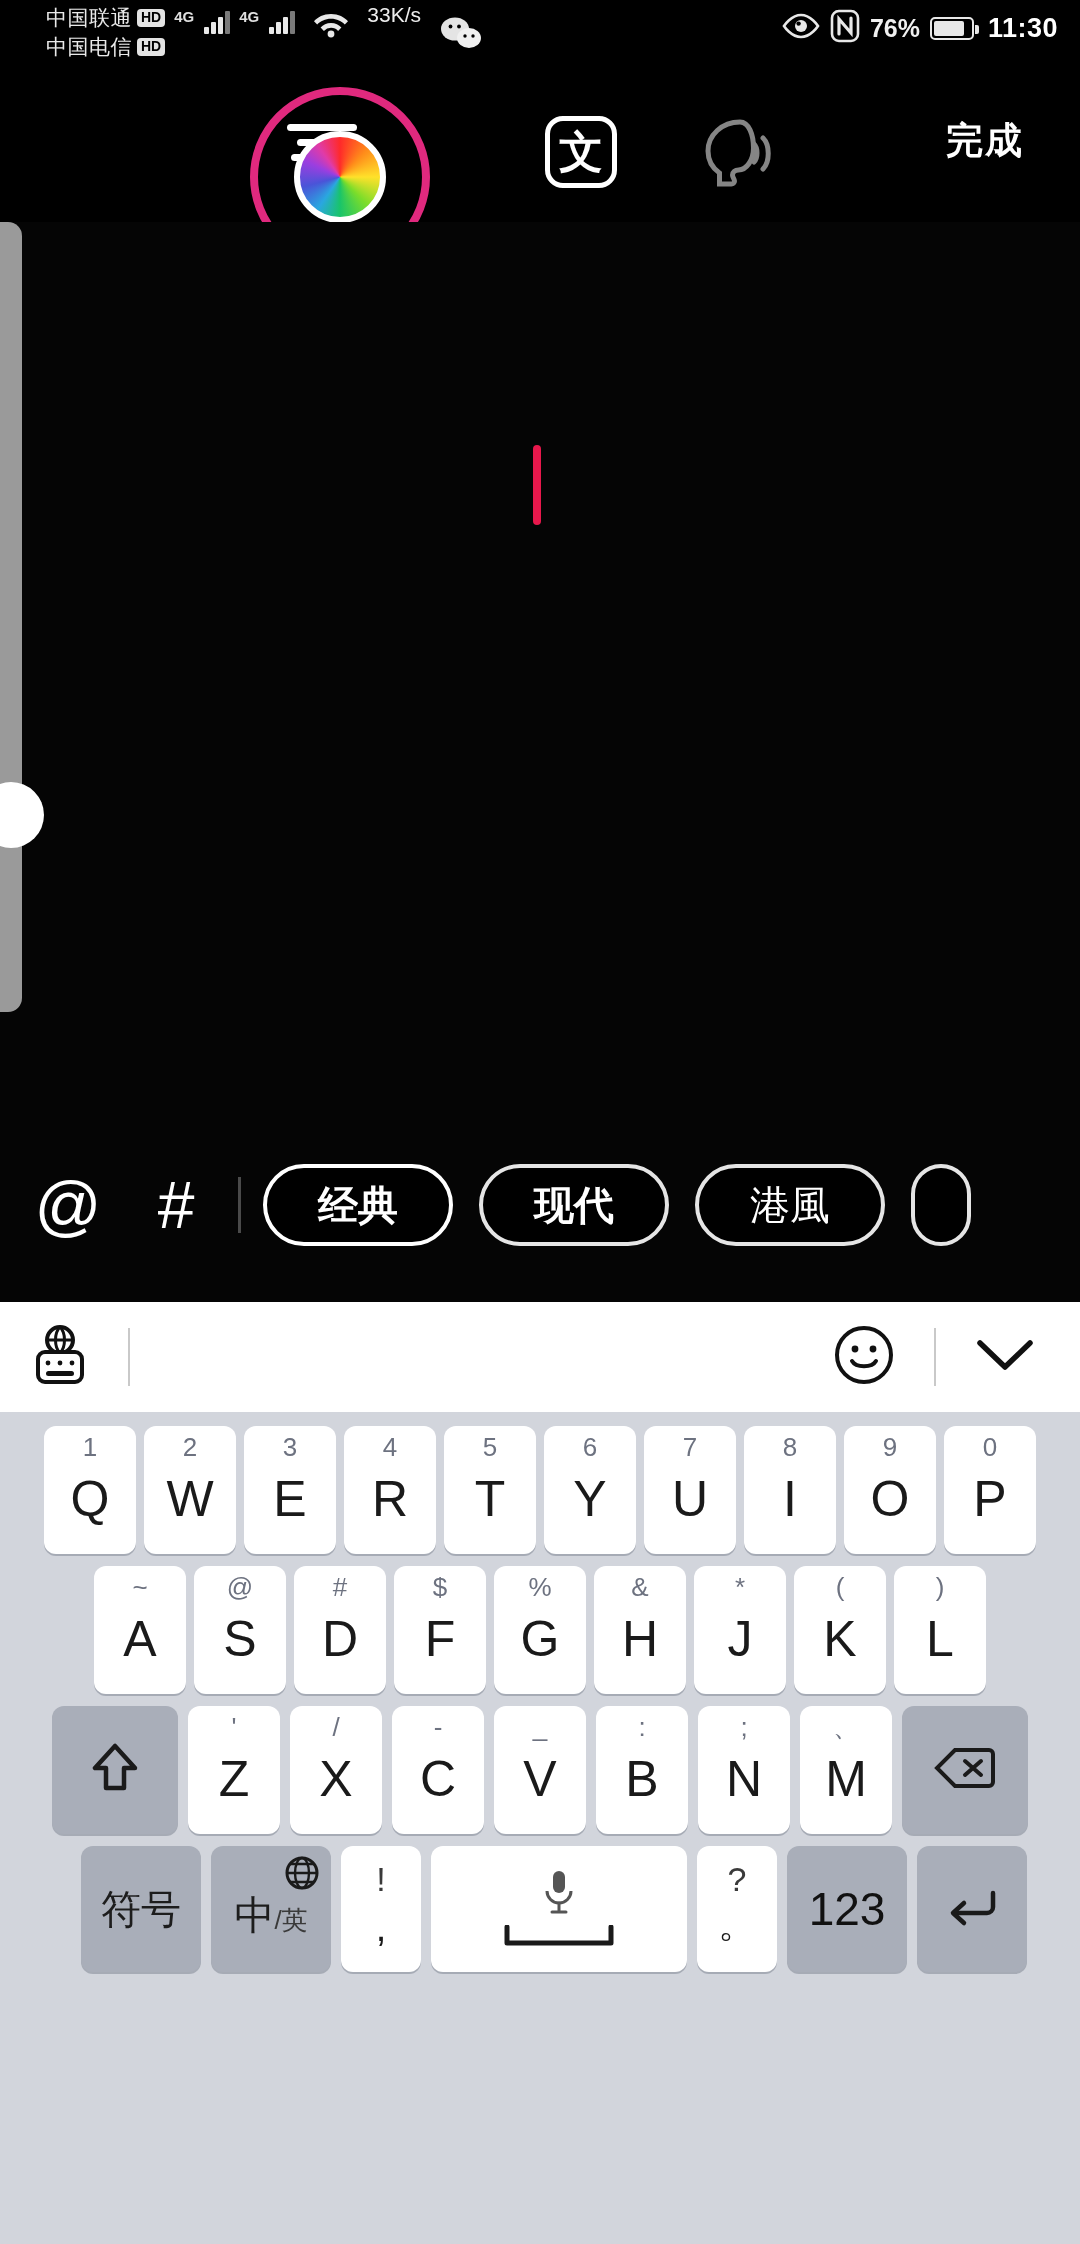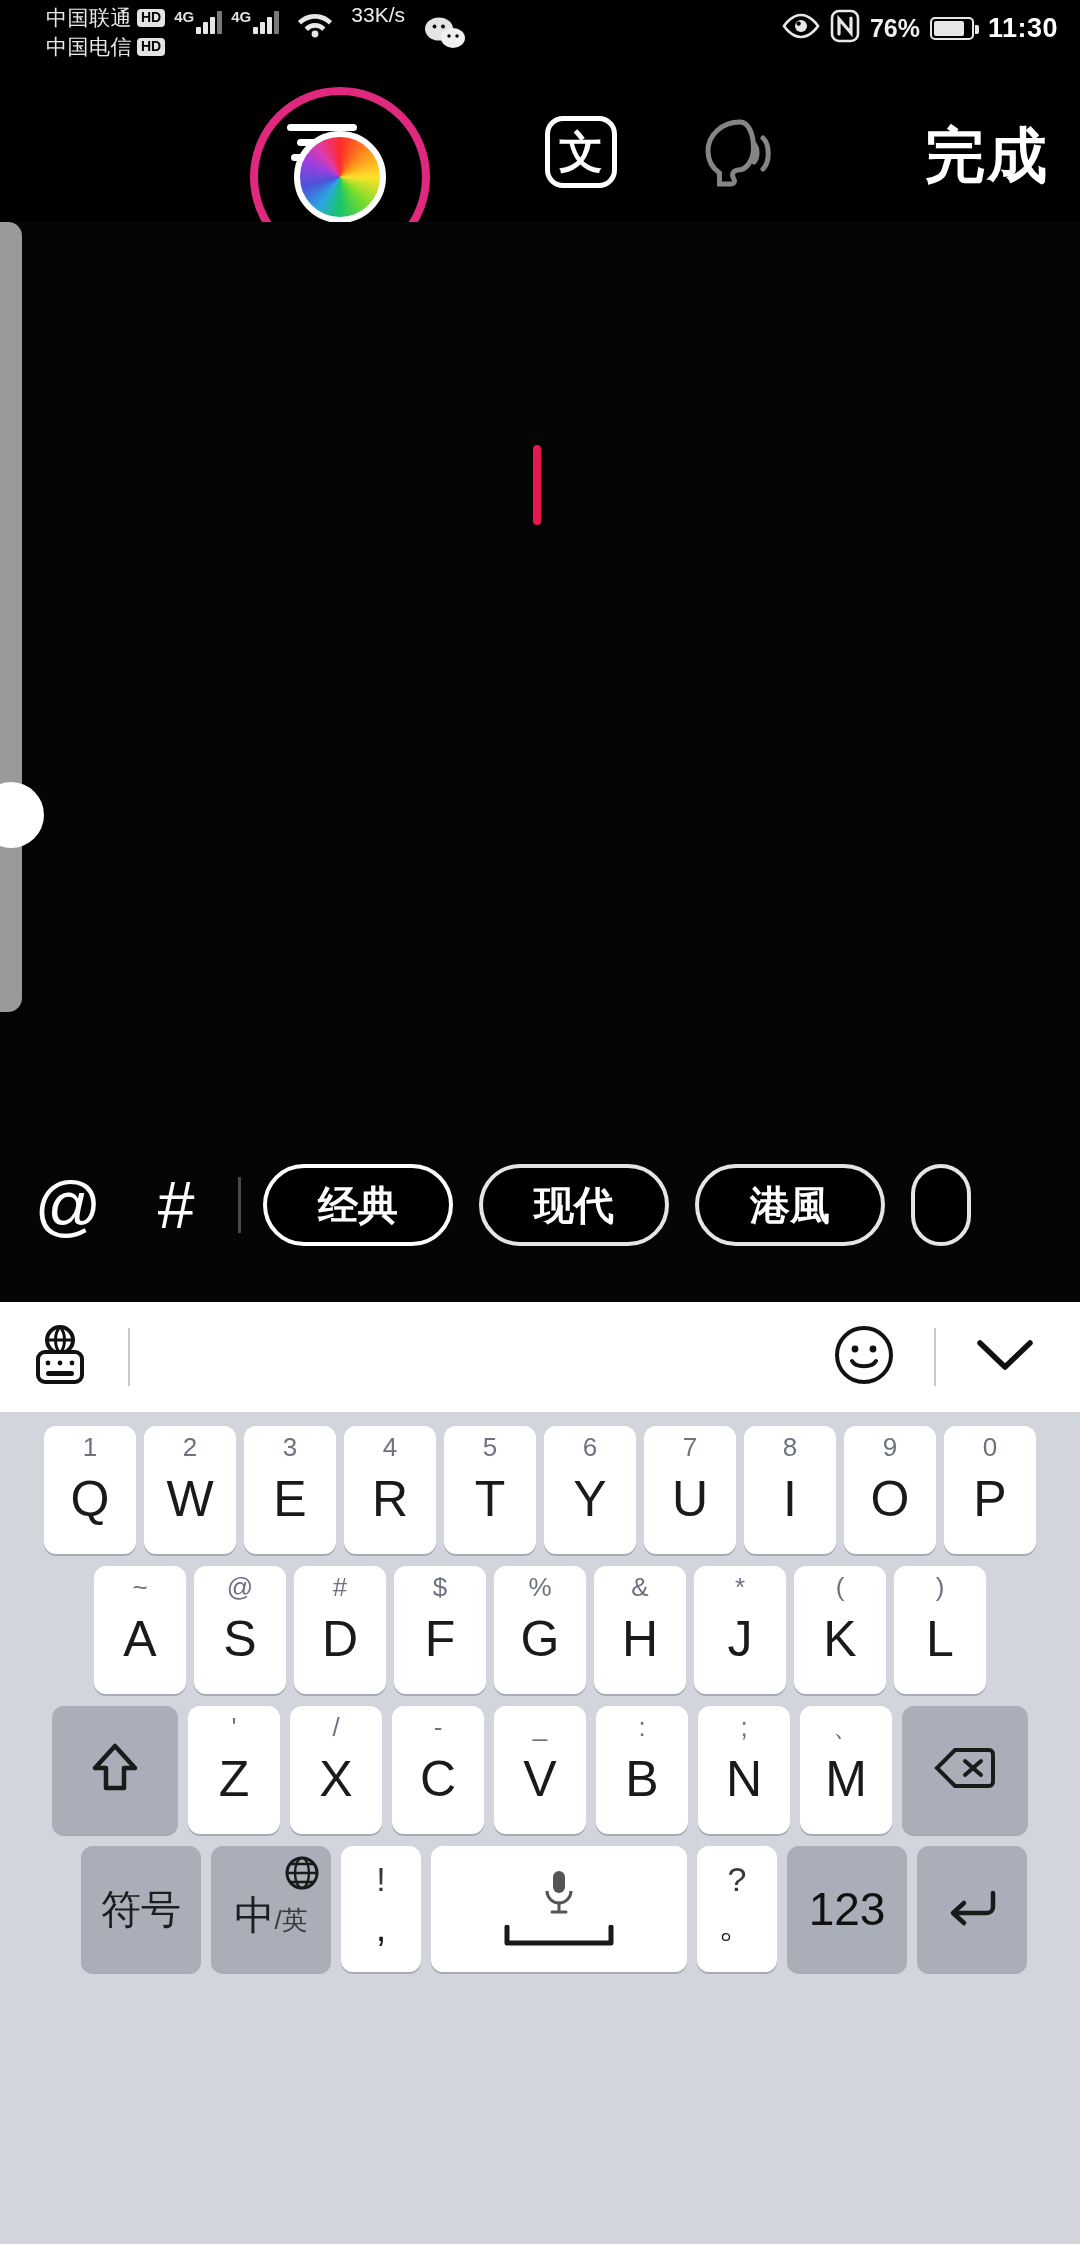--- a/index.html
+++ b/index.html
@@ -17,21 +17,21 @@
     background: #000; color: #e8e8e8;
   }
   .sb-left { position: absolute; left: 46px; top: 4px; display: flex; align-items: flex-start; gap: 9px; }
   .carriers { display: flex; flex-direction: column; gap: 1px; }
   .carrier-row { display: flex; align-items: center; gap: 5px; }
   .carrier-name { font-size: 21px; color: #eaeaea; letter-spacing: .5px; }
   .hd-badge {
     font-size: 14px; font-weight: 700; color: #000; background: #e3e3e3;
     border-radius: 4px; padding: 0px 4px 1px 4px; line-height: 17px;
   }
-  .sig-group { display: flex; align-items: flex-end; gap: 1px; margin-top: 6px; }
+  .sig-group { display: flex; align-items: flex-end; gap: 9px; margin-top: 6px; }
   .sig-4g { font-size: 15px; font-weight: 700; color: #e0e0e0; line-height: 14px; margin-right: 1px; align-self: flex-start; }
   .bars { display: flex; align-items: flex-end; gap: 2px; height: 24px; }
   .bars i { display: block; width: 5px; background: #e8e8e8; border-radius: 1px; }
   .bars i:nth-child(1) { height: 7px; }
   .bars i:nth-child(2) { height: 12px; }
   .bars i:nth-child(3) { height: 17px; }
   .bars i:nth-child(4) { height: 23px; }
   .bars.dim i:nth-child(4) { background: #7a7a7a; }
   .wifi-ic { margin: 6px 0 0 8px; }
   .netspeed { margin: 0 0 0 8px; display: flex; flex-direction: row; align-items: center; line-height: 22px; }
@@ -57,42 +57,42 @@
   .tb-colorwrap { position: absolute; left: 250px; top: 15px; width: 180px; height: 180px; }
   .ring { position: absolute; inset: 0; border-radius: 50%; border: 8px solid #e0297e; }
   .colorwheel {
     position: absolute; left: 44px; top: 44px; width: 92px; height: 92px; border-radius: 50%;
     border: 6px solid #fff;
     background: conic-gradient(from 0deg, #ff2a2a, #ff8c1a 45deg, #ffe12a 90deg, #7cdd2a 135deg, #19c46a 180deg, #2aa7e0 215deg, #4a54d8 255deg, #9b3ee0 295deg, #e03ba8 325deg, #ff2a2a 360deg);
   }
   .tb-textstyle { position: absolute; left: 545px; top: 44px; width: 72px; height: 72px; border: 5px solid #fff; border-radius: 18px; display: flex; align-items: center; justify-content: center; }
   .tb-textstyle span { font-size: 44px; color: #fff; font-weight: 600; line-height: 46px; }
   .tb-speak { position: absolute; left: 692px; top: 42px; width: 86px; height: 78px; }
-  .tb-done { position: absolute; right: 31px; top: 44px; font-size: 60px; font-weight: 700; color: #fff; letter-spacing: 2px; }
+  .tb-done { position: absolute; right: 56px; top: 44px; font-size: 37px; font-weight: 700; color: #fff; letter-spacing: 2px; }
 
   
   .canvas { position: absolute; top: 222px; left: 0; width: 1080px; height: 1080px; background: #050505; }
   .side-panel { position: absolute; left: 0; top: 0; width: 22px; height: 790px; background: #9a9a9a; border-radius: 0 14px 14px 0; }
   .side-knob { position: absolute; left: -22px; top: 560px; width: 66px; height: 66px; border-radius: 50%; background: #fff; }
   .text-caret { position: absolute; left: 533px; top: 223px; width: 8px; height: 80px; background: #e8184c; border-radius: 4px; }
 
   
   .chiprow { position: absolute; left: 0; top: 1150px; width: 1080px; height: 110px; display: flex; align-items: center; }
   .chip-ic { width: 108px; display: flex; align-items: center; justify-content: center; color: #fff; }
   .chip-ic.at { font-size: 66px; line-height: 66px; font-weight: 300; margin-left: 14px; }
   .chip-ic.hash { font-size: 66px; line-height: 66px; font-weight: 400; }
   .chip-div { width: 3px; height: 56px; background: #4a4a4a; margin: 0 22px 0 8px; }
   .chip {
     height: 82px; min-width: 190px; padding: 0 38px; margin-right: 26px;
     border-radius: 41px; border: 4px solid #e5e5e5; background: #000;
     display: flex; align-items: center; justify-content: center;
     color: #fff; font-size: 40px; font-weight: 700; flex: 0 0 auto; white-space: nowrap;
   }
   .chip.selected { border: 4px solid #ffffff; }
-  .chip.light { font-weight: 700; font-family: "Liberation Serif", "DejaVu Serif", serif; }
+  .chip.light { font-weight: 400; font-family: "Liberation Serif", "DejaVu Serif", serif; }
   .chip.clipped { min-width: 60px; padding: 0 10px; overflow: hidden; }
 
   
   .kbtoolbar { position: absolute; top: 1302px; left: 0; width: 1080px; height: 110px; background: #fff; display: flex; align-items: center; }
   .kbt-left { margin-left: 30px; display: flex; align-items: center; }
   .kbt-div { width: 2px; height: 58px; background: #c9c9c9; margin: 0 38px; }
   .kbt-right { margin-left: auto; display: flex; align-items: center; margin-right: 44px; }
 
   
   .keyboard { position: absolute; top: 1412px; left: 0; width: 1080px; height: 832px; background: #d2d5dc; padding-top: 14px; }

